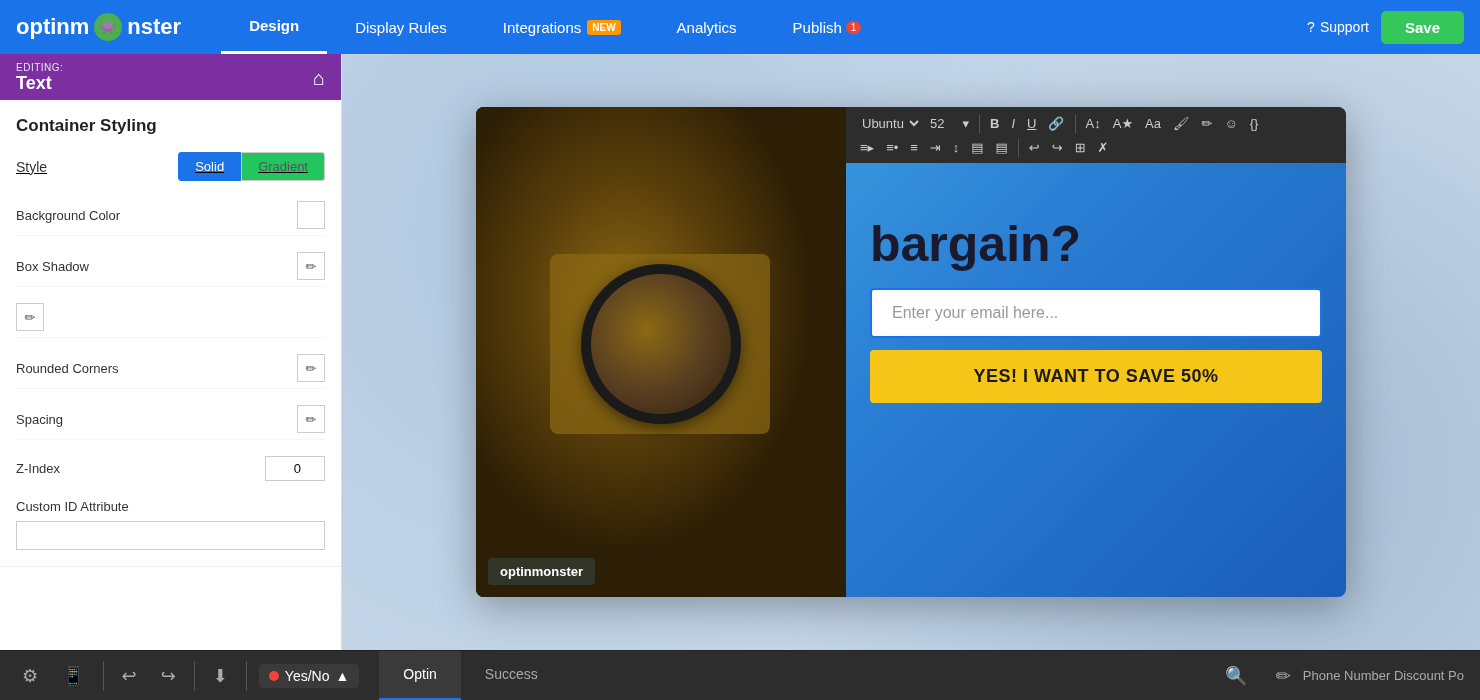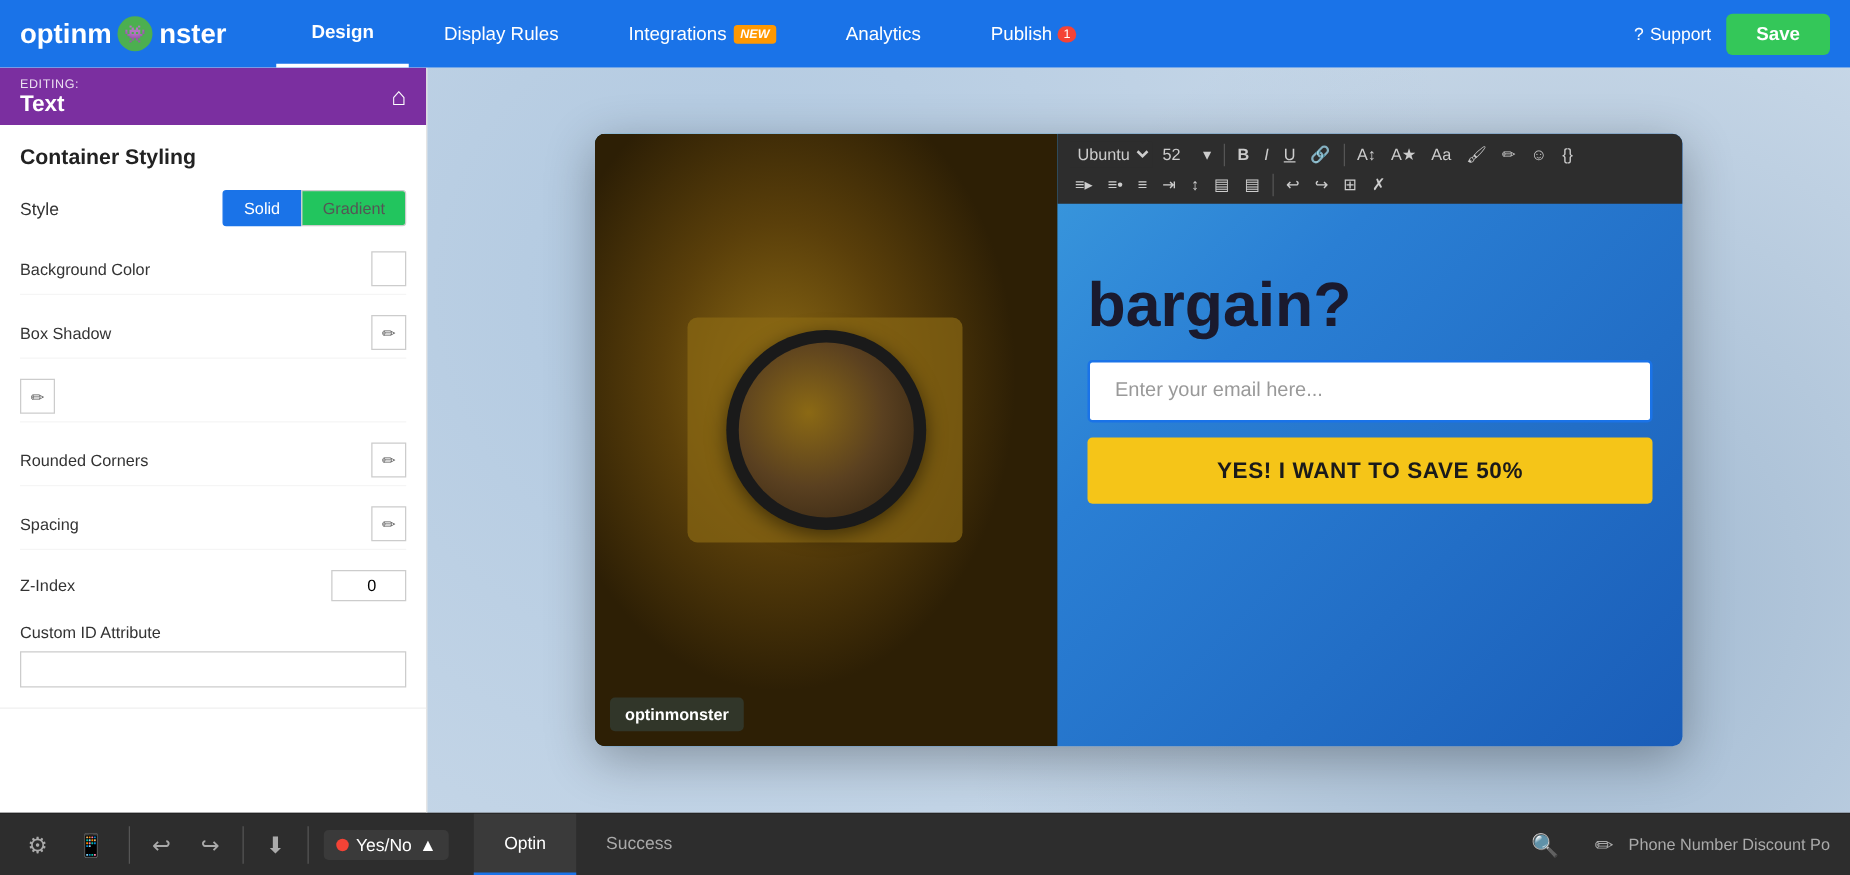--- a/index.html
+++ b/index.html
@@ -63,21 +63,20 @@
       font-weight: 600;
     }
     .nav-link .badge {
       background: #ff9800;
       color: white;
       font-size: 10px;
       padding: 2px 5px;
       border-radius: 3px;
       margin-left: 6px;
       font-weight: bold;
-      font-style: italic;
     }
     .nav-link .notif {
       background: #f44336;
       color: white;
       font-size: 10px;
       padding: 1px 5px;
       border-radius: 10px;
       margin-left: 4px;
     }
     .nav-right {
@@ -151,20 +150,21 @@
     .section-title {
       font-size: 17px;
       font-weight: 600;
       color: #222;
       margin-bottom: 16px;
     }
     .style-row {
       display: flex;
       align-items: center;
       margin-bottom: 14px;
+      text-decoration: underline;
     }
     .style-label {
       font-size: 14px;
       color: #333;
       flex: 1;
     }
     .style-buttons {
       display: flex;
       gap: 0;
     }

